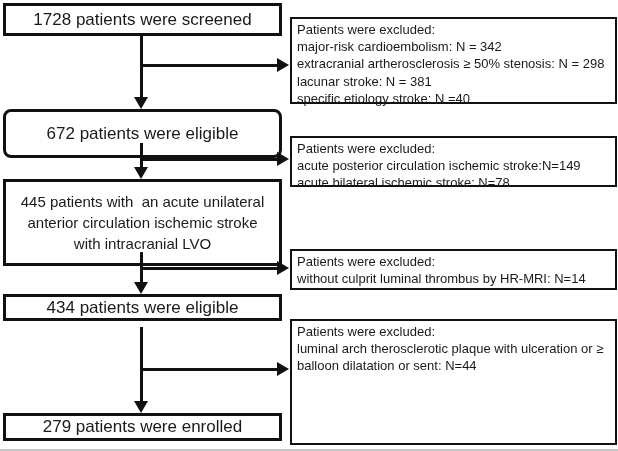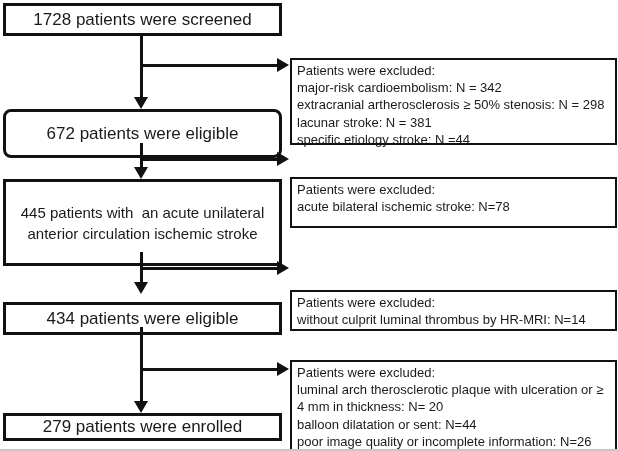--- a/index.html
+++ b/index.html
@@ -37,21 +37,20 @@
   }
   
   .ebox {
     position: absolute;
     left: 290px;
     width: 327px;
     box-sizing: border-box;
     border: 2px solid #111111;
     background: #ffffff;
     padding: 2px 0 0 5px;
-    margin-top: 41px;
   }
   .eline {
     font-size: 13px;
     line-height: 17.2px;
     white-space: pre;
   }
   
   .vline {
     position: absolute;
     width: 3px;
@@ -92,54 +91,54 @@
     <div class="fline">1728 patients were screened</div>
   </div>
 
   <div class="fbox" style="top:109px;height:49px;border-radius:8px;">
     <div class="fline">672 patients were eligible</div>
   </div>
 
   <div class="fbox small" style="top:179px;height:87px;">
     <div class="fline">445 patients with  an acute unilateral</div>
     <div class="fline">anterior circulation ischemic stroke</div>
+    <div class="fline">with intracranial LVO</div>
   </div>
 
-  <div class="fbox" style="top:302px;height:33px;">
+  <div class="fbox" style="top:294px;height:27px;">
     <div class="fline">434 patients were eligible</div>
   </div>
 
   <div class="fbox" style="top:413px;height:28px;">
     <div class="fline">279 patients were enrolled</div>
   </div>
 
   <div class="ebox" style="top:17px;height:87px;">
     <div class="eline">Patients were excluded:</div>
     <div class="eline">major-risk cardioembolism: N = 342</div>
     <div class="eline">extracranial artherosclerosis ≥ 50% stenosis: N = 298</div>
     <div class="eline">lacunar stroke: N = 381</div>
-    <div class="eline">specific etiology stroke: N =44</div>
+    <div class="eline">specific etiology stroke: N =40</div>
   </div>
 
   <div class="ebox" style="top:136px;height:51px;">
     <div class="eline">Patients were excluded:</div>
+    <div class="eline">acute posterior circulation ischemic stroke:N=149</div>
     <div class="eline">acute bilateral ischemic stroke: N=78</div>
   </div>
 
   <div class="ebox" style="top:249px;height:41px;">
     <div class="eline">Patients were excluded:</div>
     <div class="eline">without culprit luminal thrombus by HR-MRI: N=14</div>
   </div>
 
   <div class="ebox" style="top:319px;height:126px;">
     <div class="eline">Patients were excluded:</div>
     <div class="eline">luminal arch therosclerotic plaque with ulceration or ≥</div>
-    <div class="eline">4 mm in thickness: N= 20</div>
     <div class="eline">balloon dilatation or sent: N=44</div>
-    <div class="eline">poor image quality or incomplete information: N=26</div>
   </div>
 
   <div class="vline" style="left:140px;top:36px;height:61px;"></div>
   <div class="ah-down" style="left:134px;top:97px;"></div>
 
   <div class="vline" style="left:140px;top:143px;height:24px;"></div>
   <div class="ah-down" style="left:134px;top:167px;"></div>
 
   <div class="vline" style="left:140px;top:252px;height:30px;"></div>
   <div class="ah-down" style="left:134px;top:282px;"></div>

